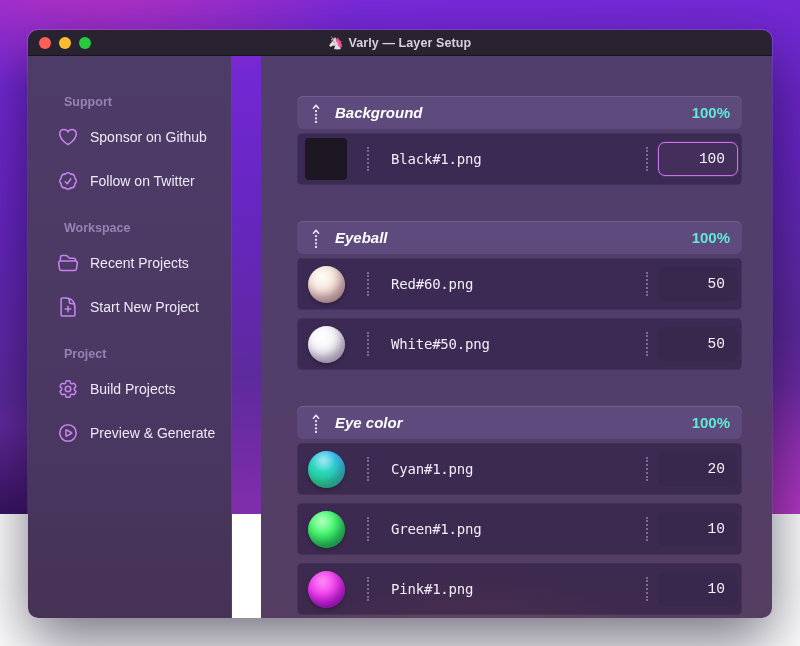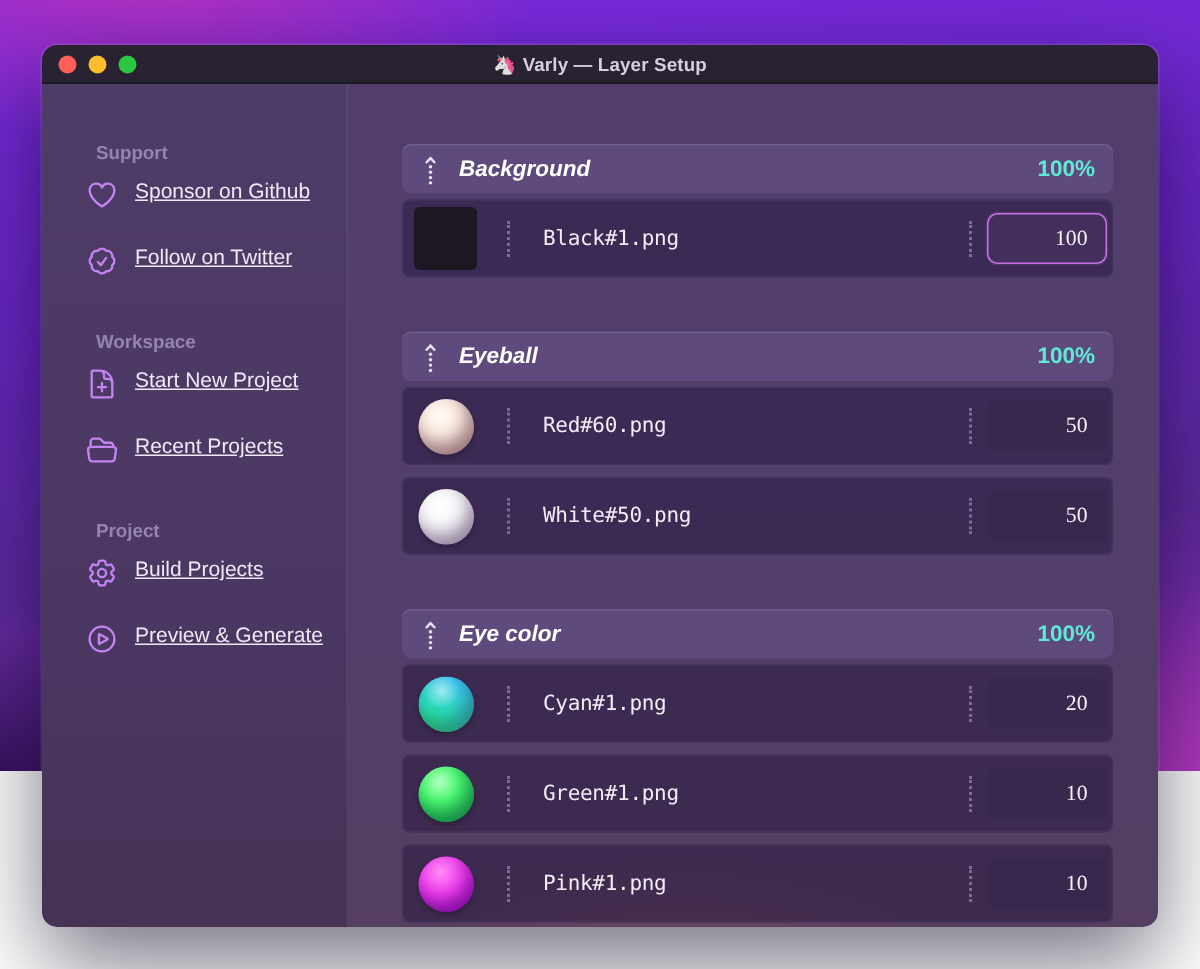--- a/index.html
+++ b/index.html
@@ -20,28 +20,28 @@
   .titlebar{height:25px;flex:0 0 25px;background:#292331;display:flex;align-items:center;
     position:relative;border-bottom:1px solid rgba(0,0,0,.4);}
   .traffic{display:flex;gap:8px;margin-left:11px;}
   .light{width:12px;height:12px;border-radius:50%;border:none;padding:0;cursor:pointer;}
   .light.red{background:#ff5f57;} .light.yellow{background:#febc2e;} .light.green{background:#28c840;}
   .title-wrap{position:absolute;left:0;right:0;text-align:center;
     color:#d6d0de;font-size:12.5px;font-weight:700;letter-spacing:.1px;}
   .title-wrap .emoji{font-weight:400;margin-right:4px;}
 
   
-  .win-body{flex:1;display:flex;min-height:0;}
+  .win-body{flex:1;display:flex;min-height:0;gap:29px;}
 
   .sidebar{flex:0 0 204px;width:204px;background:linear-gradient(180deg,#4e3c68 0%,#4a3761 70%,#463255 100%);
     border-right:1px solid rgba(255,255,255,.07);padding:12px;box-sizing:border-box;}
   .side-label{color:#9683b4;font-size:12.5px;font-weight:700;margin:27px 0 10px 24px;}
   .side-label.later{margin-top:22px;}
-  .side-item{display:flex;height:36px;margin-bottom:8px;border-radius:8px;
-    padding-left:17px;cursor:pointer;color:#efe9f7;font-size:14px;text-decoration:underline;}
+  .side-item{display:flex;align-items:center;height:36px;margin-bottom:8px;border-radius:8px;
+    padding-left:17px;cursor:pointer;color:#efe9f7;font-size:14px;}
   .side-item.active{background:rgba(255,255,255,.10);}
   .side-icon{width:22px;height:22px;color:#c583f2;display:flex;align-items:center;justify-content:center;flex:0 0 22px;}
   .side-icon svg{width:22px;height:22px;}
   .side-item span.lbl{margin-left:11px;}
 
   .main{flex:1;position:relative;min-width:0;box-sizing:border-box;
     background:
       radial-gradient(ellipse 70% 35% at 42% 112%, rgba(225,115,88,.22), transparent 60%),
       linear-gradient(180deg,#513e6d 0%,#523e6a 60%,#553e62 100%);
     padding:40px 30px 0 36px;overflow:hidden;}
@@ -68,21 +68,21 @@
     linear-gradient(200deg,#3ac4f6 12%,#27e0ab 70%,#2bf07f 100%);}
   .ball.green{background:radial-gradient(circle at 38% 28%, #b2ffbe 0%, #46f86e 38%, #16dc50 74%, #0db63e 100%);}
   .ball.pink{background:radial-gradient(circle at 40% 28%, #ff8bf6 0%, #ef3cee 42%, #c315de 76%, #9012bb 100%);}
 
   .dash-sep{height:24px;width:0;border-left:2px dotted rgba(198,178,228,.48);margin-left:20px;}
   .filename{margin-left:22px;color:#f2edf8;font-size:14px;
     font-family:"DejaVu Sans Mono",monospace;letter-spacing:-.2px;}
   .dash-sep.right{margin-left:auto;}
   .pct-input{width:80px;height:34px;margin-left:10px;box-sizing:border-box;border-radius:7px;
     background:#39284e;border:1px solid transparent;color:#f6f2fa;text-align:right;
-    padding:0 12px;font-size:14.5px;font-family:Liberation Serif, serif;outline:none;}
+    padding:0 12px;font-size:14.5px;font-family:Liberation Mono, monospace;outline:none;}
   .pct-input.focused{background:#442f5c;border:1.6px solid #c873e8;box-shadow:0 0 0 1px rgba(200,115,232,.15);}
 </style>
 </head>
 <body>
 
 <div class="desktop">
   <div class="window">
 
     <div class="titlebar">
       <div class="title-wrap">
@@ -117,33 +117,33 @@
               </svg>
           </span>
           <span class="lbl">Follow on Twitter</span>
         </div>
 
         <div class="side-label later">Workspace</div>
 
         <div class="side-item">
           <span class="side-icon">
             <svg viewBox="0 0 24 24" fill="none" stroke="currentColor" stroke-width="1.7" stroke-linecap="round" stroke-linejoin="round">
+                <path d="M3.75 9.776c.112-.017.227-.026.344-.026h15.812c.117 0 .232.009.344.026m-16.5 0a2.25 2.25 0 00-1.883 2.542l.857 6a2.25 2.25 0 002.227 1.932H19.05a2.25 2.25 0 002.227-1.932l.857-6a2.25 2.25 0 00-1.883-2.542m-16.5 0V6A2.25 2.25 0 016 3.75h3.879a1.5 1.5 0 011.06.44l2.122 2.12a1.5 1.5 0 001.06.44H18A2.25 2.25 0 0120.25 9v.776"></path>
+              </svg>
+          </span>
+          <span class="lbl">Recent Projects</span>
+        </div>
+
+        <div class="side-item">
+          <span class="side-icon">
+            <svg viewBox="0 0 24 24" fill="none" stroke="currentColor" stroke-width="1.7" stroke-linecap="round" stroke-linejoin="round">
                 <path d="M19.5 14.25v-2.625a3.375 3.375 0 00-3.375-3.375h-1.5A1.125 1.125 0 0113.5 7.125v-1.5a3.375 3.375 0 00-3.375-3.375H8.25m3.75 9v6m3-3h-6M10.5 2.25H5.625c-.621 0-1.125.504-1.125 1.125v17.25c0 .621.504 1.125 1.125 1.125h12.75c.621 0 1.125-.504 1.125-1.125V11.25a9 9 0 00-9-9z"></path>
               </svg>
           </span>
           <span class="lbl">Start New Project</span>
-        </div>
-
-        <div class="side-item">
-          <span class="side-icon">
-            <svg viewBox="0 0 24 24" fill="none" stroke="currentColor" stroke-width="1.7" stroke-linecap="round" stroke-linejoin="round">
-                <path d="M3.75 9.776c.112-.017.227-.026.344-.026h15.812c.117 0 .232.009.344.026m-16.5 0a2.25 2.25 0 00-1.883 2.542l.857 6a2.25 2.25 0 002.227 1.932H19.05a2.25 2.25 0 002.227-1.932l.857-6a2.25 2.25 0 00-1.883-2.542m-16.5 0V6A2.25 2.25 0 016 3.75h3.879a1.5 1.5 0 011.06.44l2.122 2.12a1.5 1.5 0 001.06.44H18A2.25 2.25 0 0120.25 9v.776"></path>
-              </svg>
-          </span>
-          <span class="lbl">Recent Projects</span>
         </div>
 
         <div class="side-label later">Project</div>
 
 
         <div class="side-item">
           <span class="side-icon">
             <svg viewBox="0 0 24 24" fill="none" stroke="currentColor" stroke-width="1.7" stroke-linecap="round" stroke-linejoin="round">
                 <path d="M9.594 3.94c.09-.542.56-.94 1.11-.94h2.593c.55 0 1.02.398 1.11.94l.213 1.281c.063.374.313.686.645.87.074.04.147.083.22.127.324.196.72.257 1.075.124l1.217-.456a1.125 1.125 0 011.37.49l1.296 2.247a1.125 1.125 0 01-.26 1.431l-1.003.827c-.293.24-.438.613-.431.992a6.759 6.759 0 010 .255c-.007.378.138.75.43.99l1.005.828c.424.35.534.954.26 1.43l-1.298 2.247a1.125 1.125 0 01-1.369.491l-1.217-.456c-.355-.133-.75-.072-1.076.124a6.57 6.57 0 01-.22.128c-.331.183-.581.495-.644.869l-.213 1.28c-.09.543-.56.941-1.11.941h-2.594c-.55 0-1.02-.398-1.11-.94l-.213-1.281c-.062-.374-.312-.686-.644-.87a6.52 6.52 0 01-.22-.127c-.325-.196-.72-.257-1.076-.124l-1.217.456a1.125 1.125 0 01-1.369-.49l-1.297-2.247a1.125 1.125 0 01.26-1.431l1.004-.827c.292-.24.437-.613.43-.992a6.932 6.932 0 010-.255c.007-.378-.138-.75-.43-.99l-1.004-.828a1.125 1.125 0 01-.26-1.43l1.297-2.247a1.125 1.125 0 011.37-.491l1.216.456c.356.133.751.072 1.076-.124.072-.044.146-.087.22-.128.332-.183.582-.495.644-.869l.214-1.281z"></path>
                 <path d="M15 12a3 3 0 11-6 0 3 3 0 016 0z"></path>

